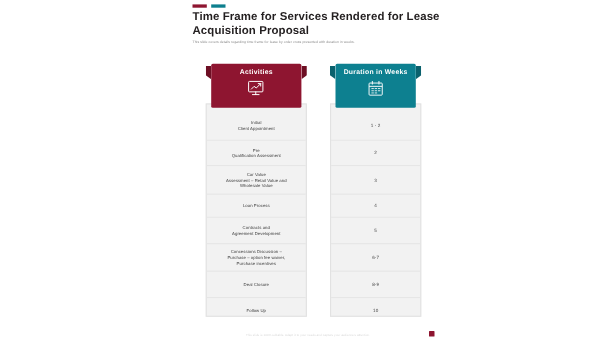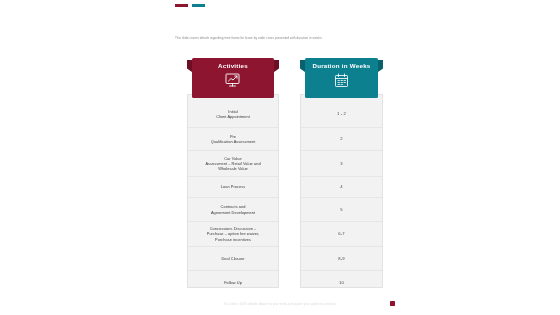--- a/index.html
+++ b/index.html
@@ -206,20 +206,21 @@
 </head>
 <body>
 
 <div class="slide">
 
   <div class="accent-bars">
     <span class="accent-bar red"></span>
     <span class="accent-bar teal"></span>
   </div>
 
+  <div class="title">Time Frame for Services Rendered for Lease Acquisition Proposal</div>
   <div class="subtitle">This slide covers details regarding time frame for lease by order cross presented with duration in weeks.</div>
 
   <div class="table-wrap">
 
     <div class="column activities">
       <div class="ribbon red">
         <span class="ribbon-tail left"></span>
         <span class="ribbon-tail right"></span>
         <div class="ribbon-body">
           <span class="ribbon-label">Activities</span>

